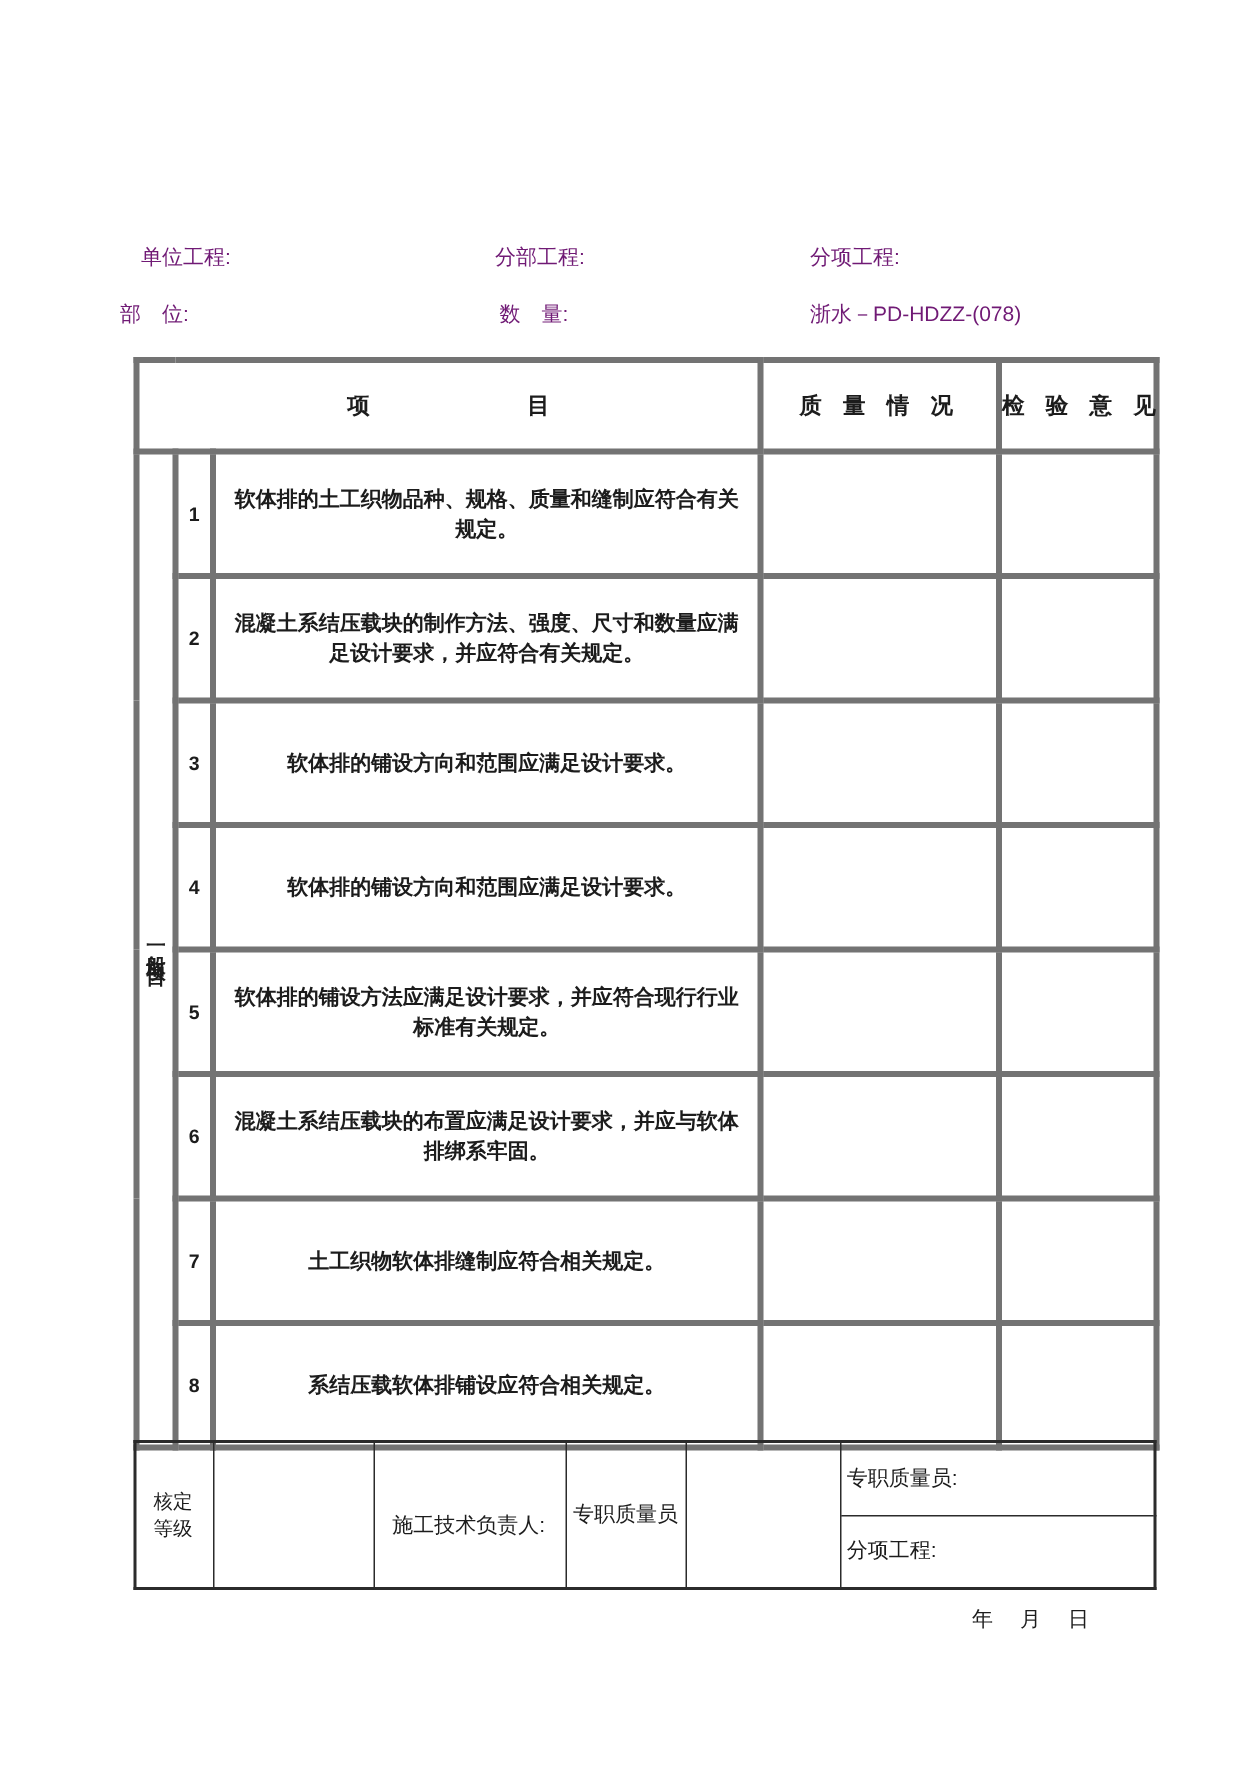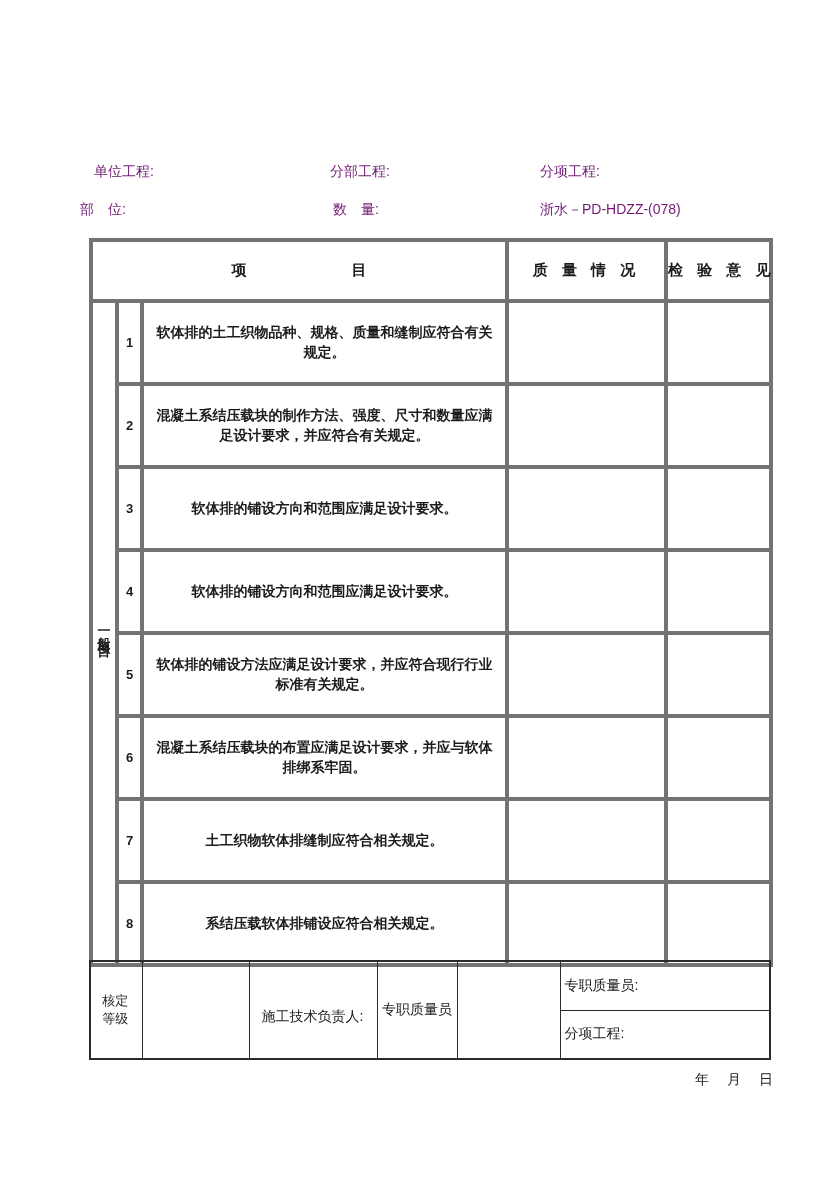--- a/index.html
+++ b/index.html
@@ -56,21 +56,21 @@
   .cell-selfrate { text-align:center; }
   .cell-selfrate span {
     display:inline-block; width:2.15em; font-size:13px;
     line-height:1.35; word-break:break-all; text-align:left;
   }
   .cell-techdir { vertical-align:top; padding:14px 6px 0 12px; white-space:pre; }
   .cell-verify { text-align:center; white-space:pre; }
   .cell-sign { padding-left:4px; }
 
   .date-line {
-    position:absolute; top:1071px; left:695px;
+    position:absolute; top:1071px; left:648px;
     font-size:14px; white-space:pre; letter-spacing:2px;
   }
 </style>
 </head>
 <body>
 
 <div class="page">
 
 
   <div class="field f-unit">单位工程:</div>

